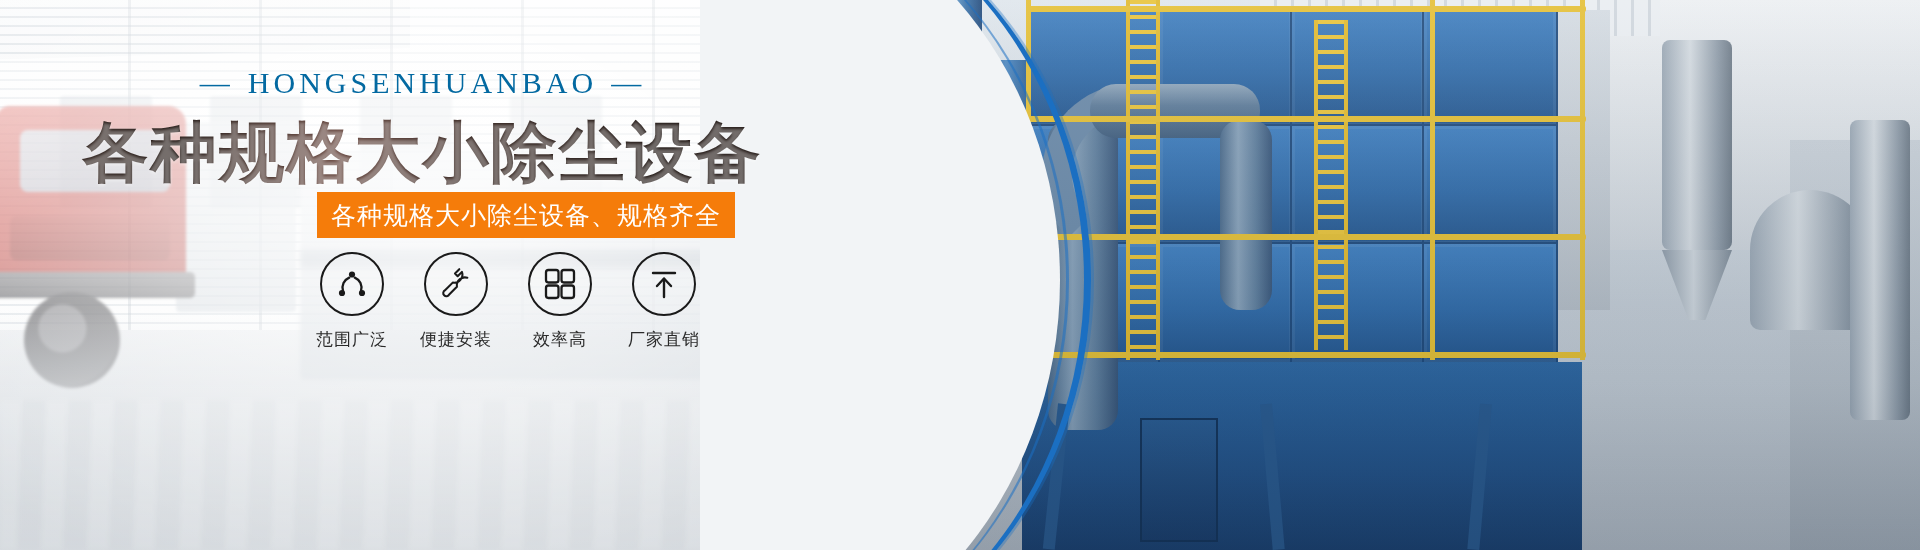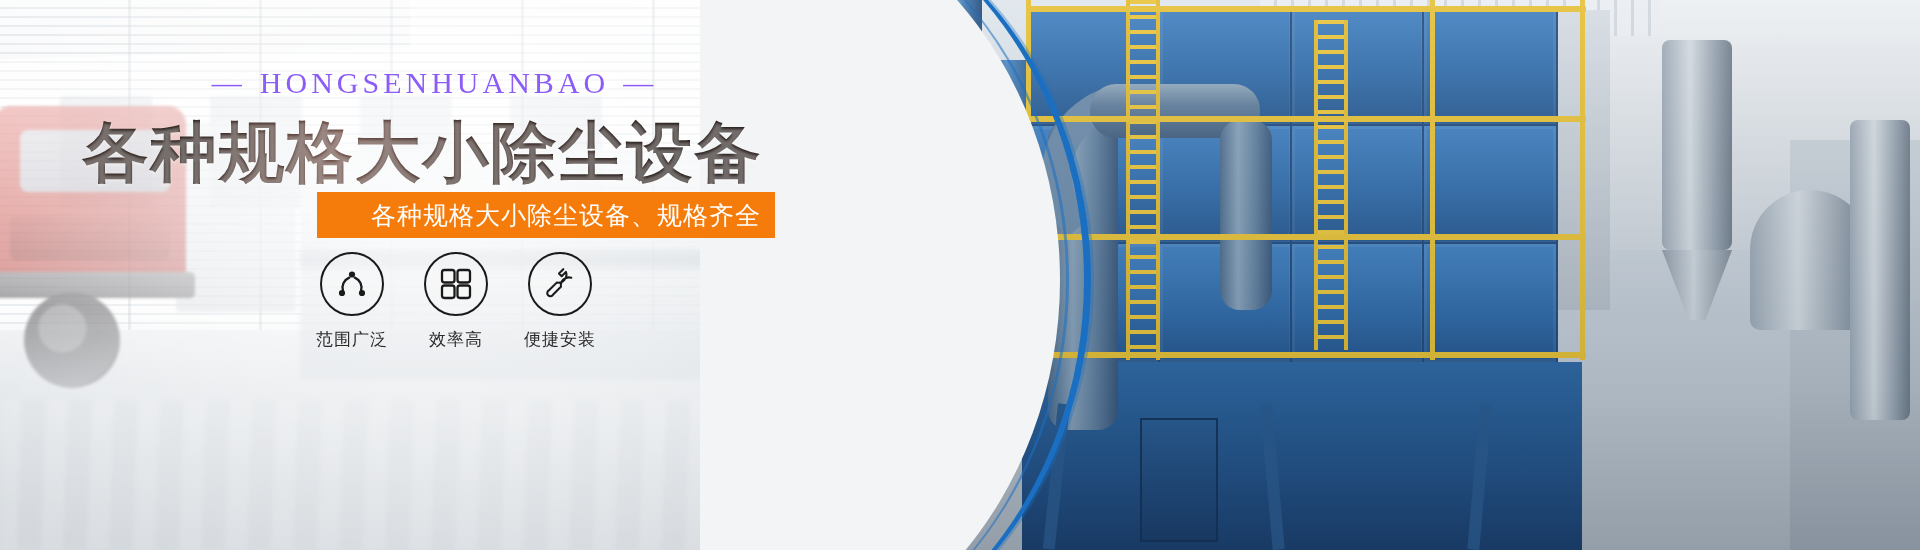--- a/index.html
+++ b/index.html
@@ -203,36 +203,36 @@
     border-right:3px solid rgba(27,111,194,.55);
     border-radius:0 360px 360px 0 / 0 400px 400px 0;
   }
 
   
   .content{position:absolute;left:0;top:0;width:1040px;height:550px;}
 
   .eyebrow{
     position:absolute;left:0;top:66px;width:845px;text-align:center;
     font-family:"Liberation Serif","DejaVu Serif",serif;
-    font-size:30px;letter-spacing:4px;color:#8b5cf6;white-space:nowrap;padding-left:12px;
+    font-size:30px;letter-spacing:4px;color:#0369a1;white-space:nowrap;
   }
   .eyebrow .dash{display:inline-block;padding:0 14px;font-weight:400;}
 
   .headline{
     position:absolute;left:0;top:108px;width:845px;text-align:center;
     font-family:"DejaVu Sans","Liberation Sans",sans-serif;
     font-weight:bold;font-size:66px;letter-spacing:2px;white-space:nowrap;
     background:linear-gradient(100deg,#3b2b26 0%,#2a201c 22%,#6b4c44 40%,#3a2a25 56%,#241b18 78%,#2e2320 100%);
     -webkit-background-clip:text;background-clip:text;color:transparent;
     text-shadow:0 2px 3px rgba(255,255,255,.35);
   }
 
   .badge{
     position:absolute;left:317px;top:192px;width:418px;height:46px;
-    background:#f57c0a;display:flex;align-items:center;justify-content:center;padding-left:40px;
+    background:#f57c0a;display:flex;align-items:center;justify-content:center;
   }
   .badge span{
     font-family:"DejaVu Sans","Liberation Sans",sans-serif;
     color:#ffffff;font-size:25px;letter-spacing:1px;white-space:nowrap;
   }
 
   .features{
     position:absolute;left:300px;top:252px;width:470px;height:110px;
     display:flex;align-items:flex-start;
   }
@@ -367,37 +367,47 @@
             <circle cx="18" cy="8.5" r="3.1" fill="#1a1a1a"></circle>
             <circle cx="8" cy="27" r="3.1" fill="#1a1a1a"></circle>
             <circle cx="28" cy="27" r="3.1" fill="#1a1a1a"></circle>
           </svg>
         </div>
         <div class="flabel">范围广泛</div>
       </div>
 
       <div class="feat">
         <div class="circle">
+          <svg width="36" height="36" viewBox="0 0 36 36">
+            <path d="M24.5 5.5 L20 10 L22.8 12.8 L27.3 8.3 A8.6 8.6 0 0 1 17.6 19.6 L9.5 27.7 A3.3 3.3 0 1 0 13.9 32.1 L22 24 A8.6 8.6 0 0 1 33 14.5" fill="none" stroke="#1a1a1a" stroke-width="2.2" stroke-linejoin="round" stroke-linecap="round" transform="translate(-2,-2) scale(0.95)"></path>
+          </svg>
+        </div>
+        <div class="flabel">便捷安装</div>
+      </div>
+
+      <div class="feat">
+        <div class="circle">
           <svg width="32" height="32" viewBox="0 0 32 32">
             <rect x="2" y="2" width="12.5" height="12.5" rx="2.4" fill="none" stroke="#1a1a1a" stroke-width="2.3"></rect>
             <rect x="17.5" y="2" width="12.5" height="12.5" rx="2.4" fill="none" stroke="#1a1a1a" stroke-width="2.3"></rect>
             <rect x="2" y="17.5" width="12.5" height="12.5" rx="2.4" fill="none" stroke="#1a1a1a" stroke-width="2.3"></rect>
             <rect x="17.5" y="17.5" width="12.5" height="12.5" rx="2.4" fill="none" stroke="#1a1a1a" stroke-width="2.3"></rect>
           </svg>
         </div>
         <div class="flabel">效率高</div>
       </div>
 
       <div class="feat">
         <div class="circle">
-          <svg width="36" height="36" viewBox="0 0 36 36">
-            <path d="M24.5 5.5 L20 10 L22.8 12.8 L27.3 8.3 A8.6 8.6 0 0 1 17.6 19.6 L9.5 27.7 A3.3 3.3 0 1 0 13.9 32.1 L22 24 A8.6 8.6 0 0 1 33 14.5" fill="none" stroke="#1a1a1a" stroke-width="2.2" stroke-linejoin="round" stroke-linecap="round" transform="translate(-2,-2) scale(0.95)"></path>
+          <svg width="32" height="32" viewBox="0 0 32 32">
+            <line x1="5" y1="5" x2="27" y2="5" stroke="#1a1a1a" stroke-width="2.4" stroke-linecap="round"></line>
+            <line x1="16" y1="11" x2="16" y2="29" stroke="#1a1a1a" stroke-width="2.4" stroke-linecap="round"></line>
+            <path d="M9 18 L16 10.5 L23 18" fill="none" stroke="#1a1a1a" stroke-width="2.4" stroke-linejoin="round" stroke-linecap="round"></path>
           </svg>
         </div>
-        <div class="flabel">便捷安装</div>
+        <div class="flabel">厂家直销</div>
       </div>
-
 
     </div>
 
 
   </div>
 </div>
 
 </body></html>

